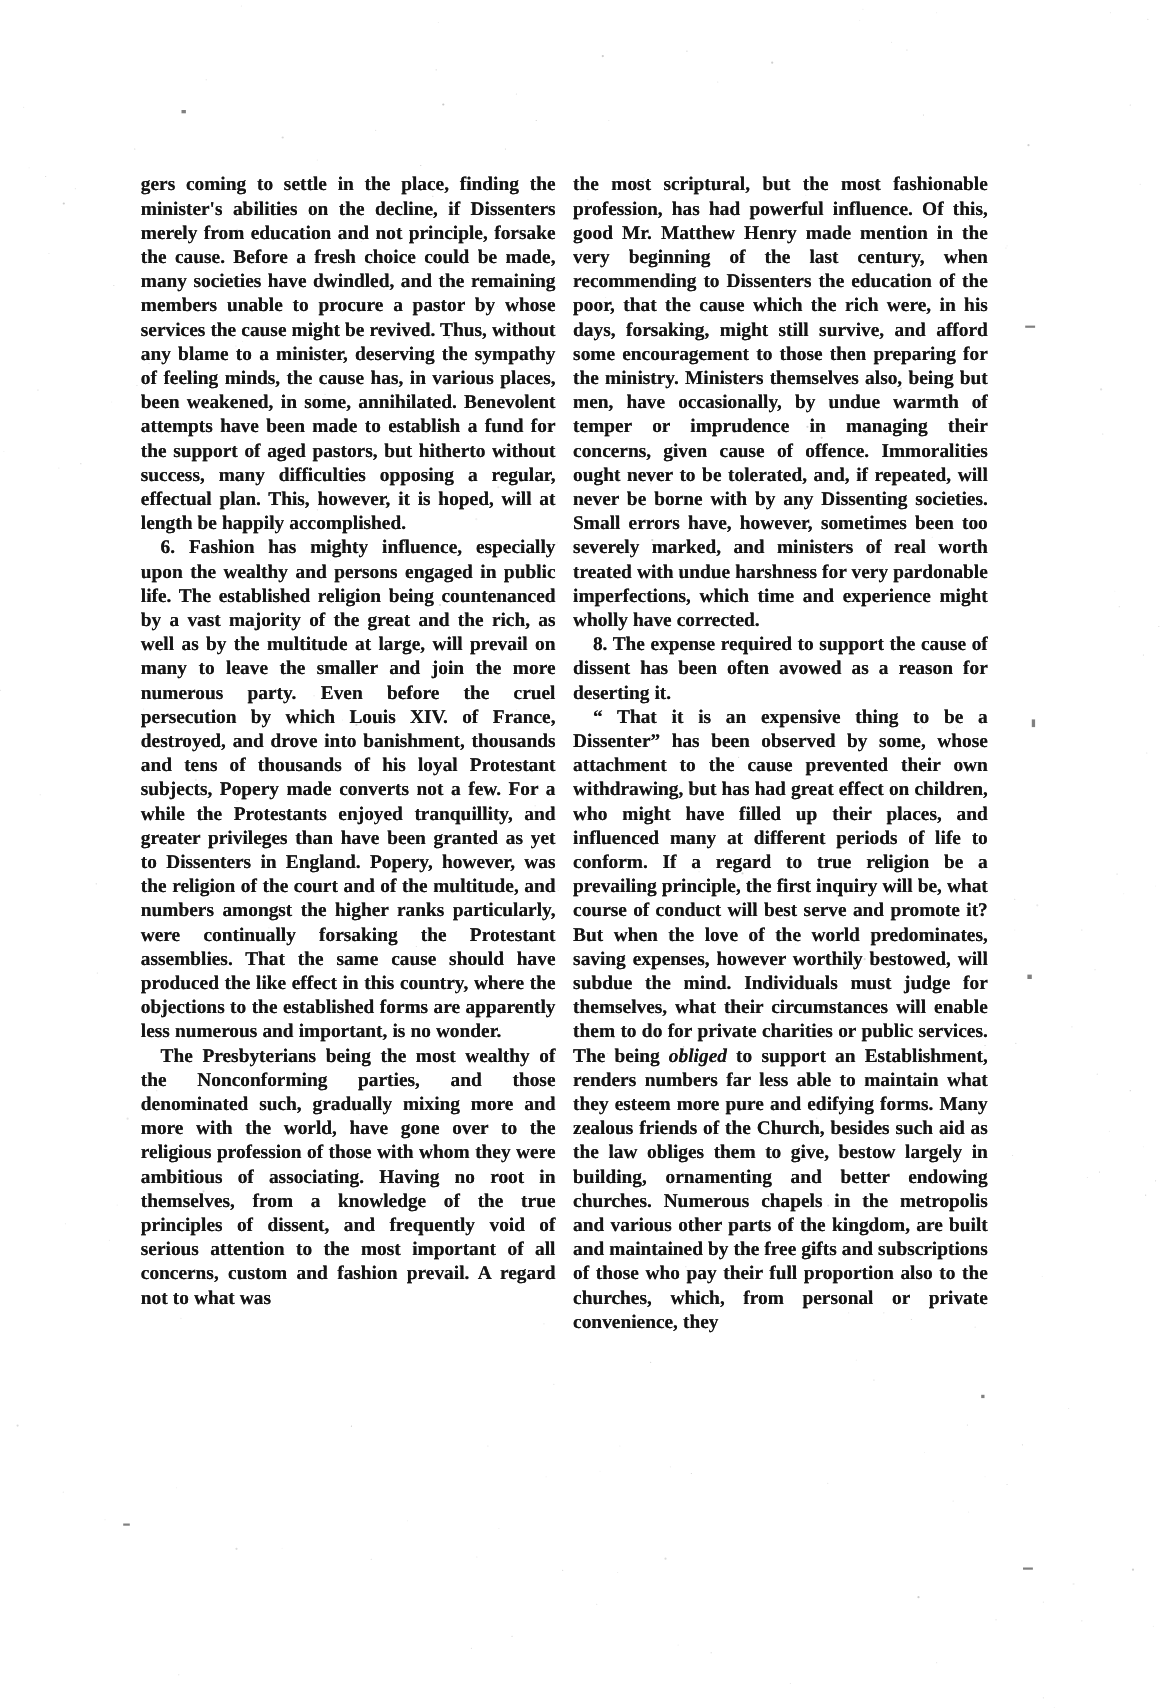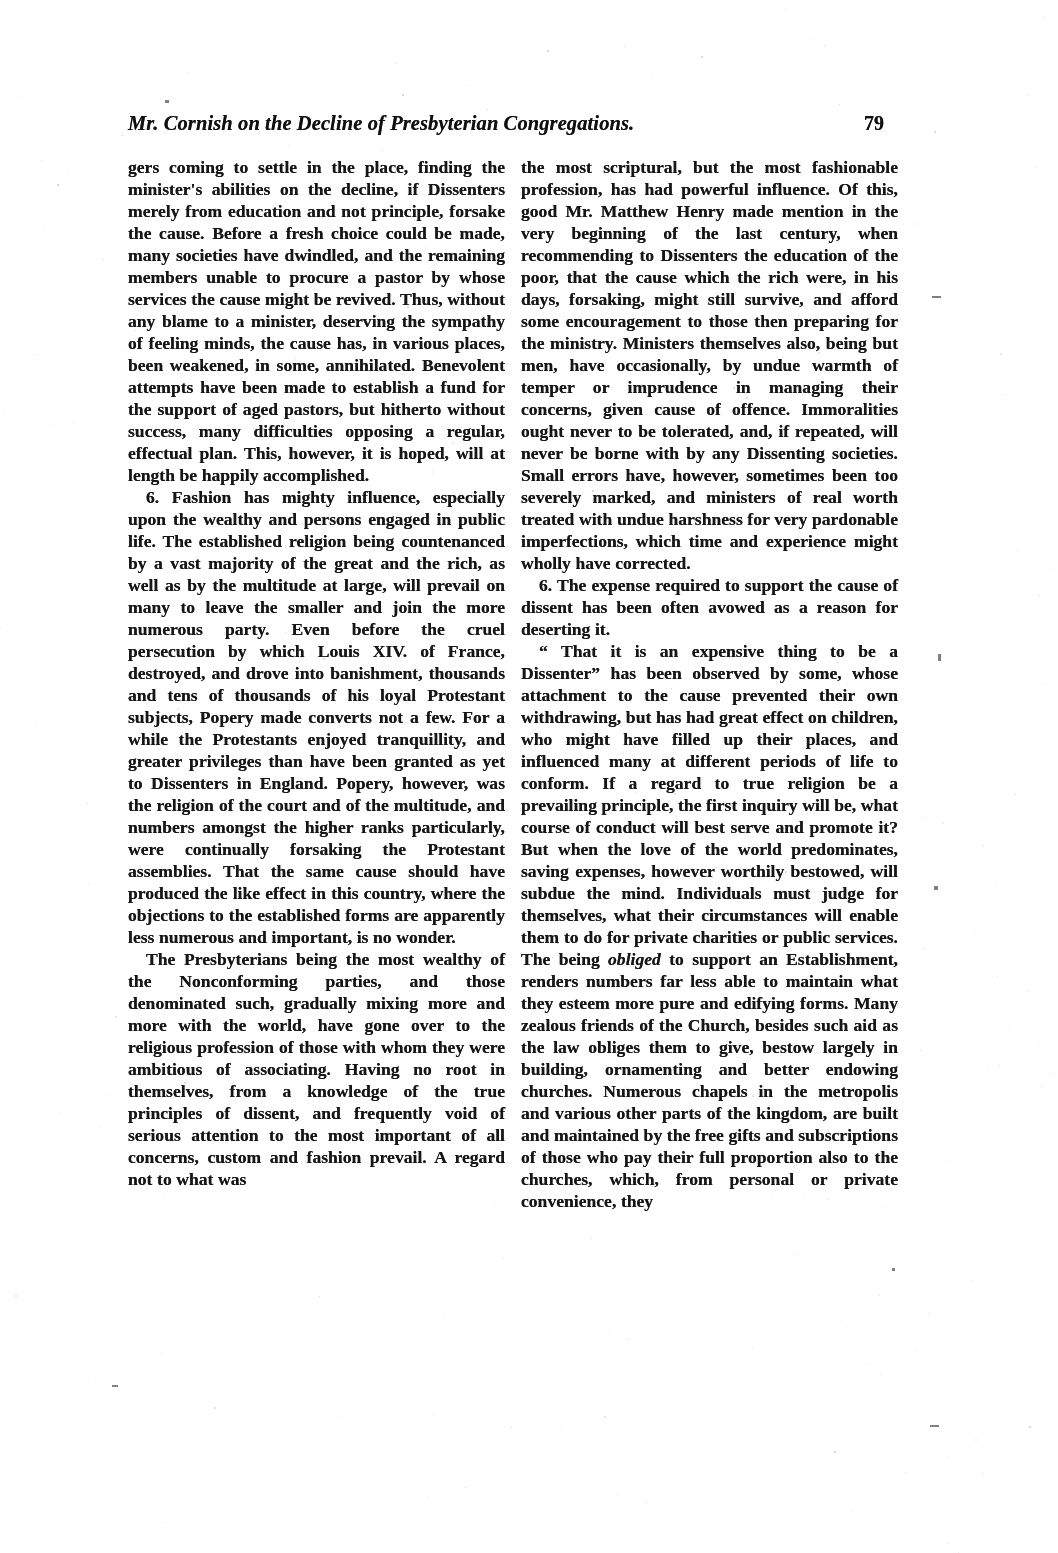--- a/index.html
+++ b/index.html
@@ -374,33 +374,29 @@
     </div>
 
   <div class="mark" style="left:932px;top:296px;width:9px;height:2px;"></div>
   <div class="mark" style="left:938px;top:654px;width:3px;height:7px;"></div>
   <div class="mark" style="left:934px;top:886px;width:4px;height:4px;"></div>
   <div class="mark" style="left:930px;top:1425px;width:9px;height:2px;"></div>
   <div class="mark" style="left:112px;top:1385px;width:6px;height:2px;"></div>
   <div class="mark" style="left:165px;top:100px;width:4px;height:3px;"></div>
   <div class="mark" style="left:892px;top:1268px;width:3px;height:3px;"></div>
 
-  <div class="runhead">
-    <span class="runhead-title">Mr. Cornish on the Decline of Presbyterian Congregations.</span>
-    <span class="runhead-folio">79</span>
-  </div>
 
   <div class="columns">
 
     <div class="col">
       <p>gers coming to settle in the place, finding the minister's abilities on the decline, if Dissenters merely from education and not principle, forsake the cause. Before a fresh choice could be made, many societies have dwindled, and the remaining members unable to procure a pastor by whose services the cause might be revived. Thus, without any blame to a minister, deserving the sympathy of feeling minds, the cause has, in various places, been weakened, in some, annihilated. Benevolent attempts have been made to establish a fund for the support of aged pastors, but hitherto without success, many difficulties opposing a regular, effectual plan. This, however, it is hoped, will at length be happily accomplished.</p>
       <p class="indent">6. Fashion has mighty influence, especially upon the wealthy and persons engaged in public life. The established religion being countenanced by a vast majority of the great and the rich, as well as by the multitude at large, will prevail on many to leave the smaller and join the more numerous party. Even before the cruel persecution by which Louis XIV. of France, destroyed, and drove into banishment, thousands and tens of thousands of his loyal Protestant subjects, Popery made converts not a few. For a while the Protestants enjoyed tranquillity, and greater privileges than have been granted as yet to Dissenters in England. Popery, however, was the religion of the court and of the multitude, and numbers amongst the higher ranks particularly, were continually forsaking the Protestant assemblies. That the same cause should have produced the like effect in this country, where the objections to the established forms are apparently less numerous and important, is no wonder.</p>
       <p class="indent">The Presbyterians being the most wealthy of the Nonconforming parties, and those denominated such, gradually mixing more and more with the world, have gone over to the religious profession of those with whom they were ambitious of associating. Having no root in themselves, from a knowledge of the true principles of dissent, and frequently void of serious attention to the most important of all concerns, custom and fashion prevail. A regard not to what was</p>
     </div>
 
     <div class="col">
       <p>the most scriptural, but the most fashionable profession, has had powerful influence. Of this, good Mr. Matthew Henry made mention in the very beginning of the last century, when recommending to Dissenters the education of the poor, that the cause which the rich were, in his days, forsaking, might still survive, and afford some encouragement to those then preparing for the ministry. Ministers themselves also, being but men, have occasionally, by undue warmth of temper or imprudence in managing their concerns, given cause of offence. Immoralities ought never to be tolerated, and, if repeated, will never be borne with by any Dissenting societies. Small errors have, however, sometimes been too severely marked, and ministers of real worth treated with undue harshness for very pardonable imperfections, which time and experience might wholly have corrected.</p>
-      <p class="indent">6. The expense required to support the cause of dissent has been often avowed as a reason for deserting it.</p>
+      <p class="indent">8. The expense required to support the cause of dissent has been often avowed as a reason for deserting it.</p>
       <p class="indent"><span>“ That it is an expensive thing to be a Dissenter” has been observed by some, whose attachment to the cause prevented their own withdrawing, but has had great effect on children, who might have filled up their places, and influenced many at different periods of life to conform. If a regard to true religion be a prevailing principle, the first inquiry will be, what course of conduct will best serve and promote it? But when the love of the world predominates, saving expenses, however worthily bestowed, will subdue the mind. Individuals must judge for themselves, what their circumstances will enable them to do for private charities or public services. The being </span><em>obliged</em><span> to support an Establishment, renders numbers far less able to maintain what they esteem more pure and edifying forms. Many zealous friends of the Church, besides such aid as the law obliges them to give, bestow largely in building, ornamenting and better endowing churches. Numerous chapels in the metropolis and various other parts of the kingdom, are built and maintained by the free gifts and subscriptions of those who pay their full proportion also to the churches, which, from personal or private convenience, they</span></p>
     </div>
 
   </div>
 </div>
 
 </body></html>

